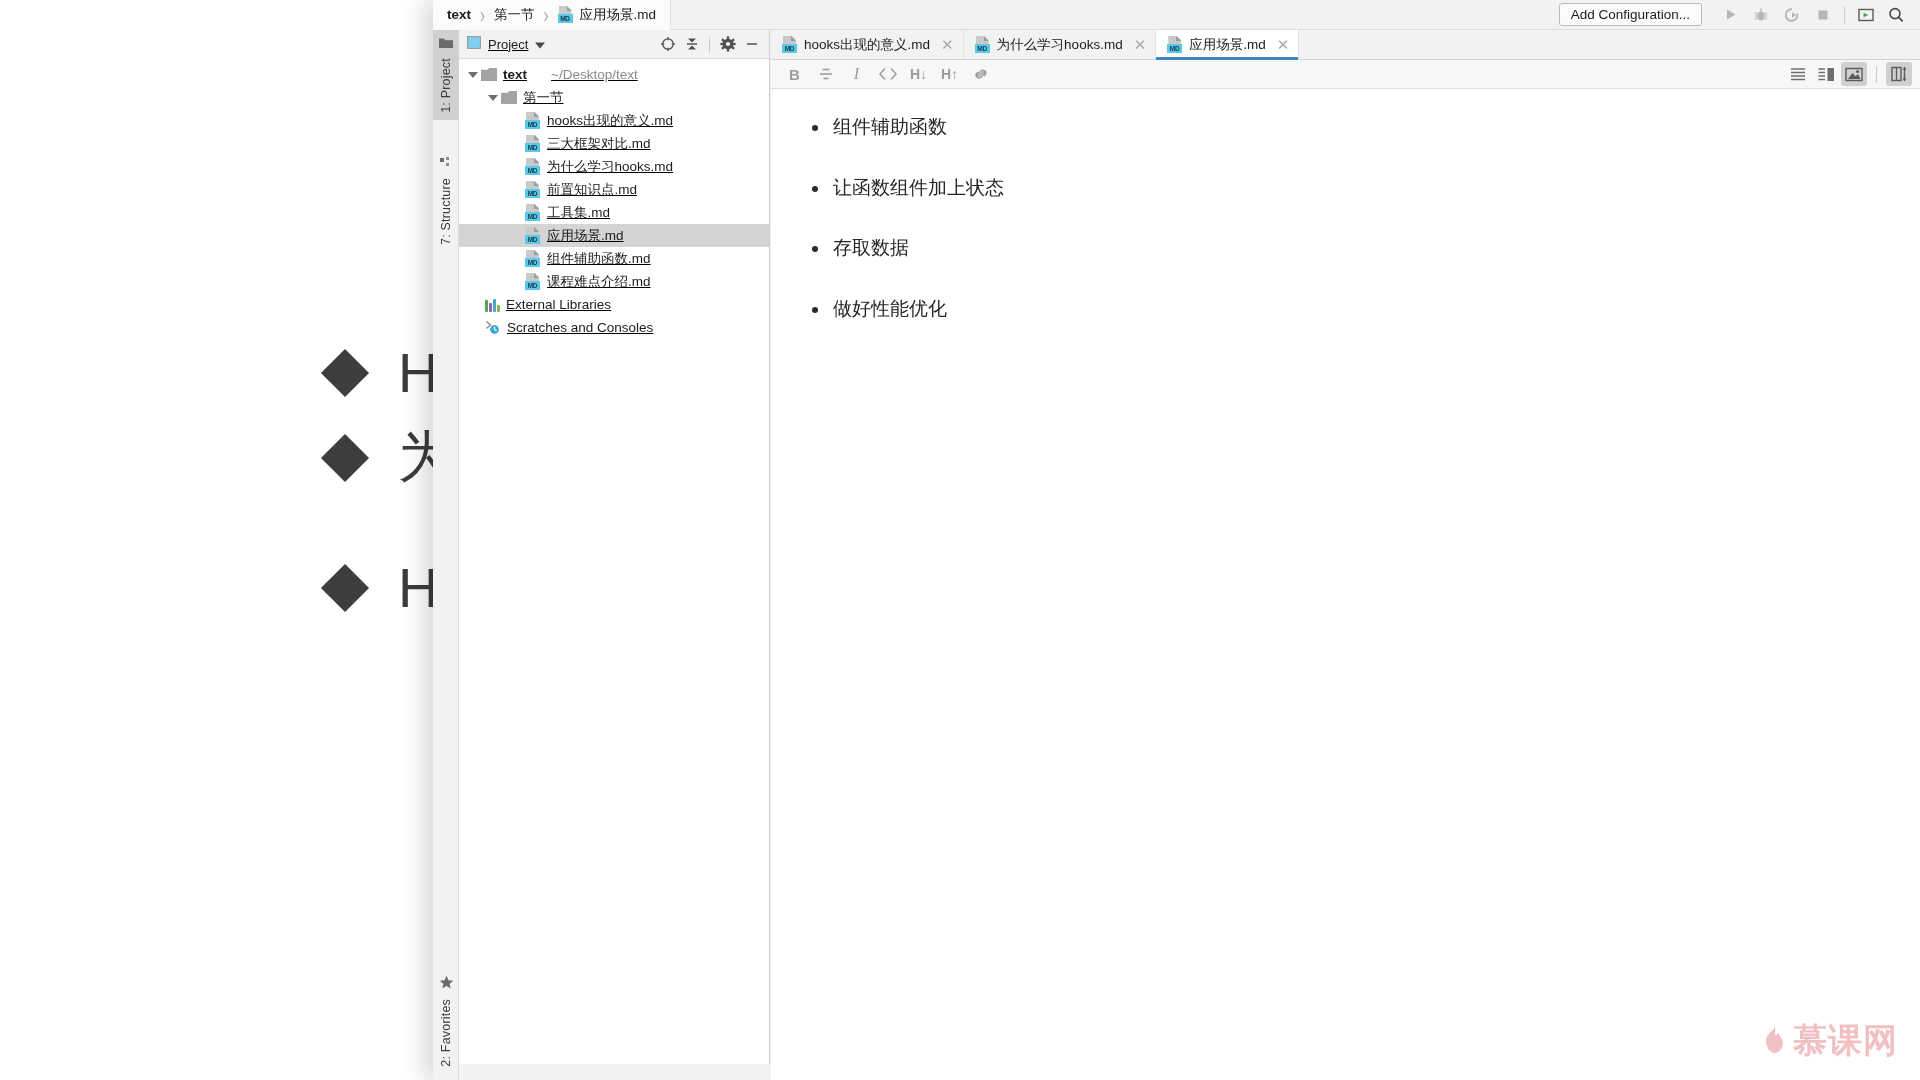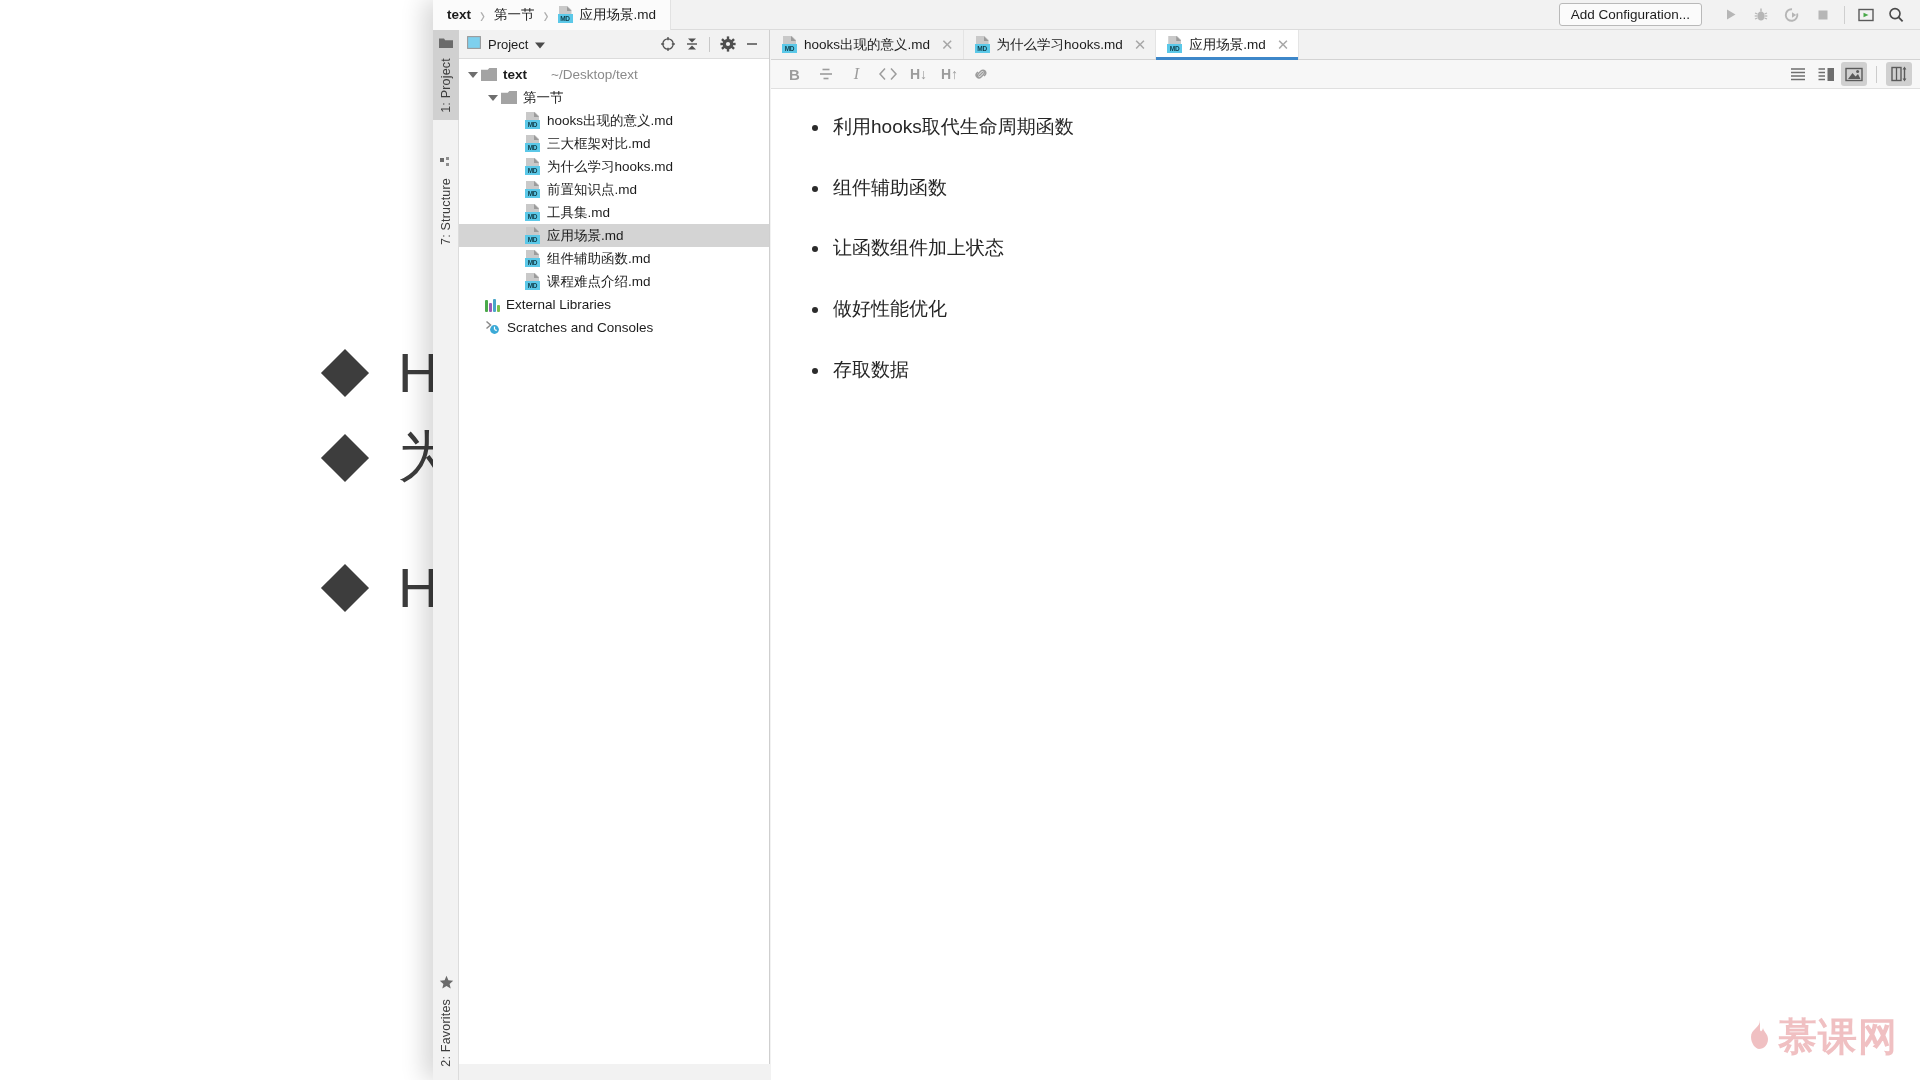--- a/index.html
+++ b/index.html
@@ -118,20 +118,21 @@
     letter-spacing: 0.2px; white-space: nowrap;
   }
   .strip-btn.active { background: #d0d0d0; }
   .strip-icon { margin-bottom: 6px; }
 
   
   #project-panel {
     position: absolute; left: 26px; top: 30px; width: 311px; bottom: 16px;
     background: #ffffff;
     border-right: 1px solid #cfcfcf;
+    text-decoration: underline;
   }
   #project-header {
     height: 29px; background: #f2f2f2;
     display: flex; align-items: center; padding: 0 6px 0 8px;
     border-bottom: 1px solid #dcdcdc;
   }
   #project-header .ph-title { font-size: 13px; color: #1d1d1d; margin-left: 7px; }
   .ph-icons { margin-left: auto; display: flex; align-items: center; gap: 1px; }
   .ph-btn { width: 23px; height: 23px; display: flex; align-items: center; justify-content: center; }
   .ph-sep { width: 1px; height: 15px; background: #c8c8c8; margin: 0 5px; }
@@ -225,21 +226,21 @@
     background: #2b2b2b;
   }
 
   
   #watermark {
     position: absolute; right: 22px; bottom: 16px;
     display: flex; align-items: center;
     opacity: 0.62;
   }
   #watermark .wm-text {
-    font-size: 39px; color: #e79a9e; font-weight: bold; letter-spacing: 1px;
+    font-size: 34px; color: #e79a9e; font-weight: bold; letter-spacing: 1px;
     font-family: "Liberation Sans", "DejaVu Sans", sans-serif;
   }
 </style>
 </head>
 <body>
 
 <div id="slide-backdrop">
   <div class="slide-bullet" style="top:340px;left:328px;">
     <span class="slide-diamond"></span>
     <span>H</span>
@@ -624,25 +625,24 @@
             <line x1="14.5" y1="2" x2="14.5" y2="14" stroke="#5a5a5a" stroke-width="1.4"></line>
             <polygon points="14.5,0.6 16.4,3.4 12.6,3.4" fill="#5a5a5a"></polygon>
             <polygon points="14.5,15.4 16.4,12.6 12.6,12.6" fill="#5a5a5a"></polygon>
           </svg>
         </div>
       </div>
     </div>
 
     <div id="preview">
       <ul>
-        <li>利用hooks取代生命周期函数</li>
         <li>组件辅助函数</li>
         <li>让函数组件加上状态</li>
+        <li>存取数据</li>
         <li>做好性能优化</li>
-        <li>存取数据</li>
       </ul>
     </div>
   </div>
 
   <div id="watermark">
     <span style="margin-right:7px;">
       <svg width="26" height="32" viewBox="0 0 26 32">
         <path d="M15 1 C15 9 6 10 6 18 C6 25 11 30 14 30 C19 30 23 26 23 20 C23 15 19 13 18 9 C17 13 15 13 15 10 Z" fill="#e79a9e"></path>
       </svg>
     </span>

